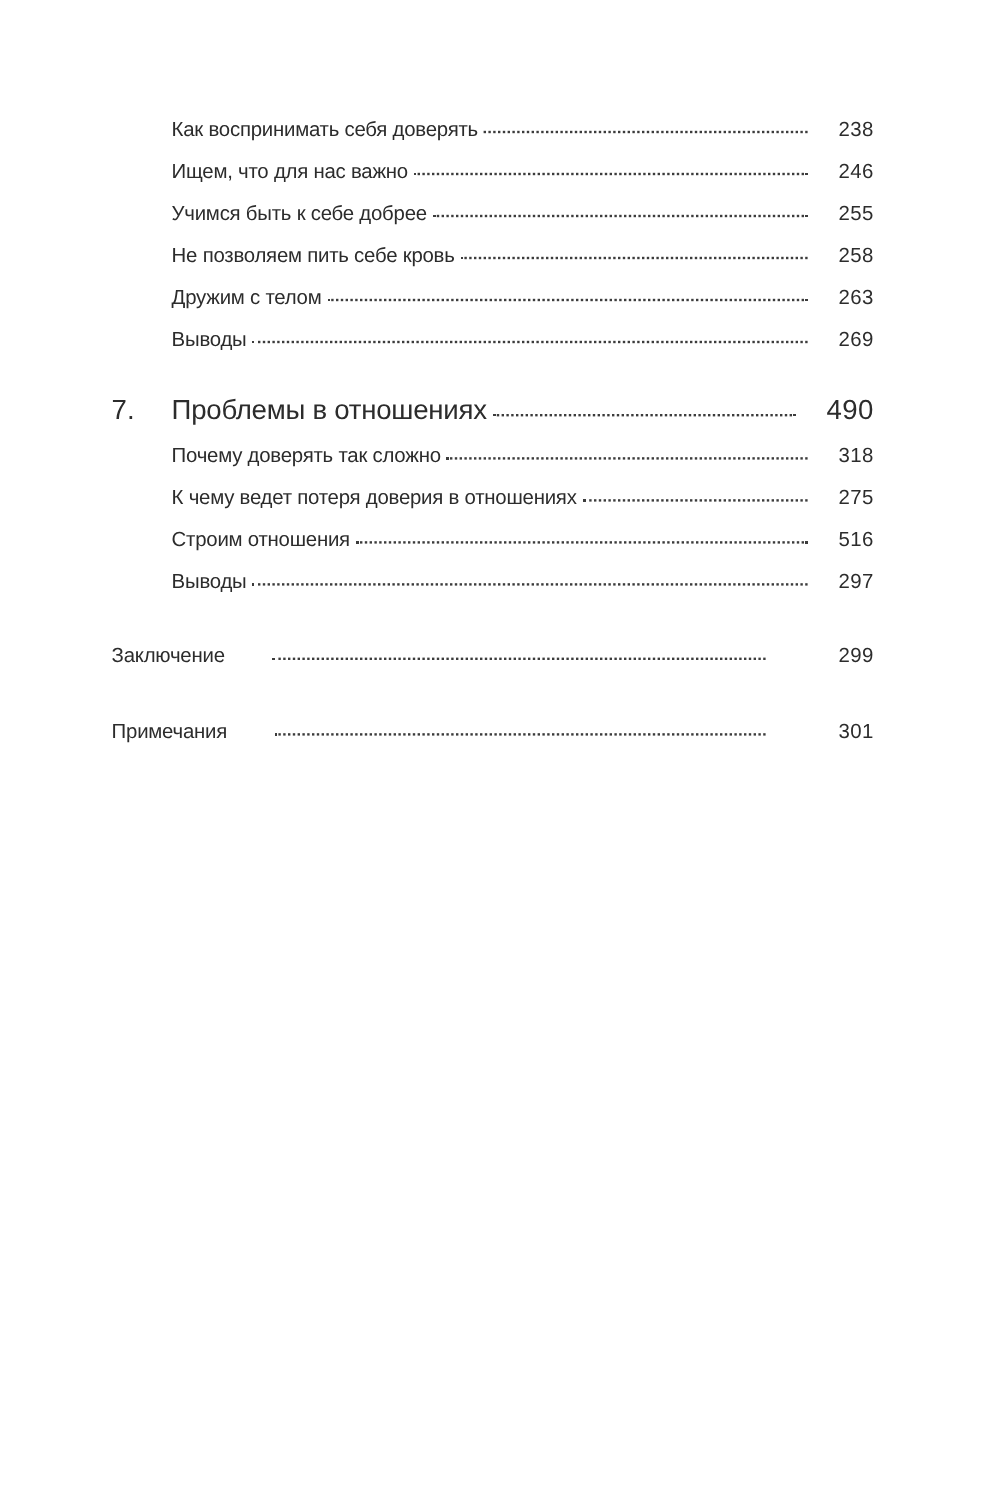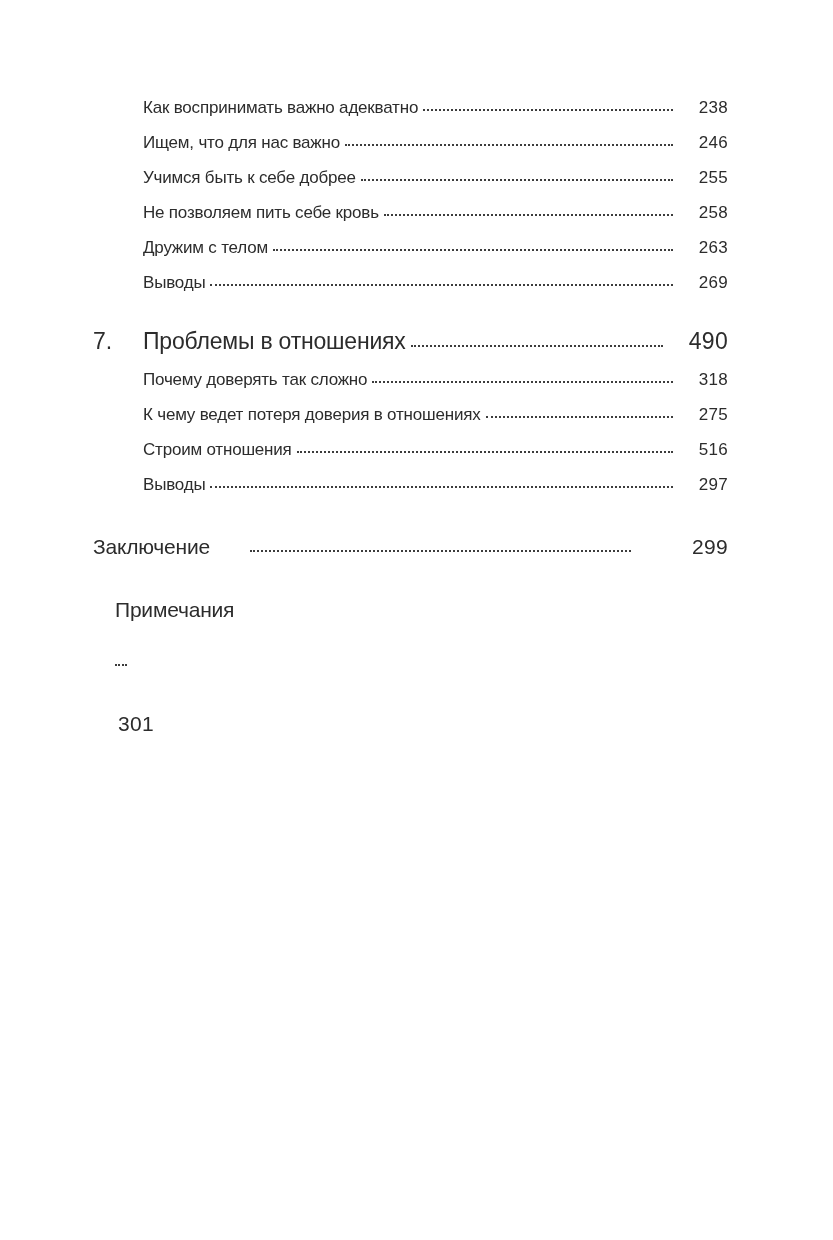--- a/index.html
+++ b/index.html
@@ -41,25 +41,25 @@
   }
   .row.chapter {
     height: 42px;
     line-height: 42px;
     font-size: 23px;
     margin-top: 20px;
   }
   .row.heading {
     height: 42px;
     line-height: 42px;
-    font-size: 21px;
+    font-size: 17px;
     gap: 35px;
   }
   .row.mt24 { margin-top: 24px; }
-  .row.mt21 { margin-top: 21px; flex-direction: column; }
+  .row.mt21 { margin-top: 21px; }
   .chapter-num {
     flex: 0 0 50px;
   }
   .label {
     flex: 0 0 auto;
     white-space: nowrap;
     letter-spacing: -0.2px;
   }
   .leader {
     flex: 1 1 auto;
@@ -75,21 +75,21 @@
     margin-left: 22px;
   }
 </style>
 </head>
 <body>
 
 <div class="page">
   <div class="toc">
 
     <div class="row sub">
-      <span class="label">Как воспринимать важно адекватно</span>
+      <span class="label">Как воспринимать себя доверять</span>
       <span class="leader"></span>
       <span class="pagenum">238</span>
     </div>
 
     <div class="row sub">
       <span class="label">Ищем, что для нас важно</span>
       <span class="leader"></span>
       <span class="pagenum">246</span>
     </div>
 

